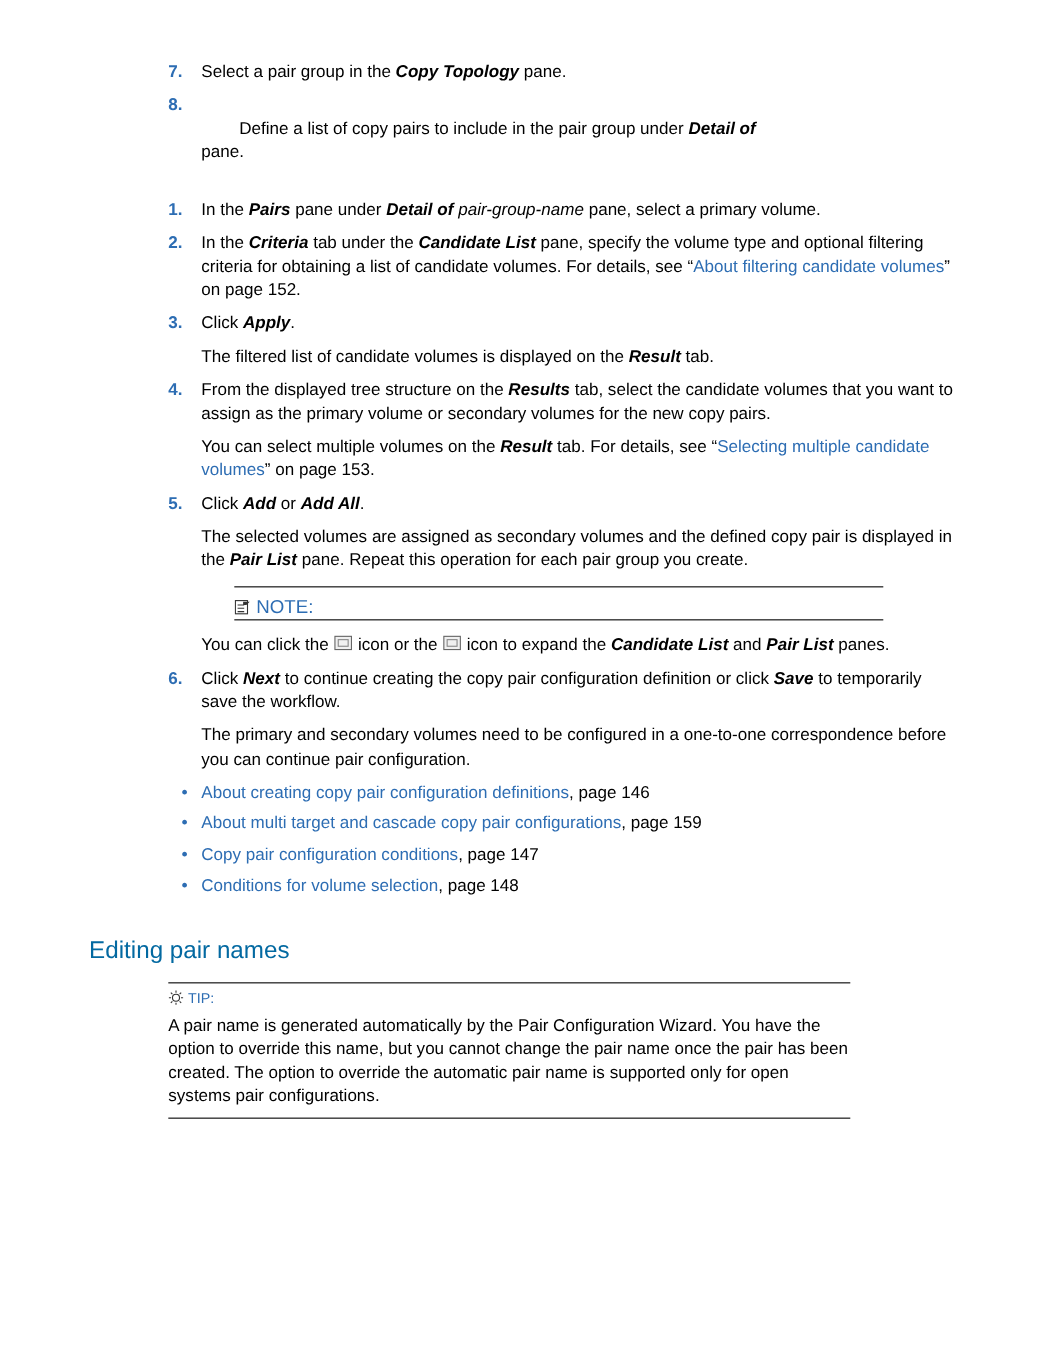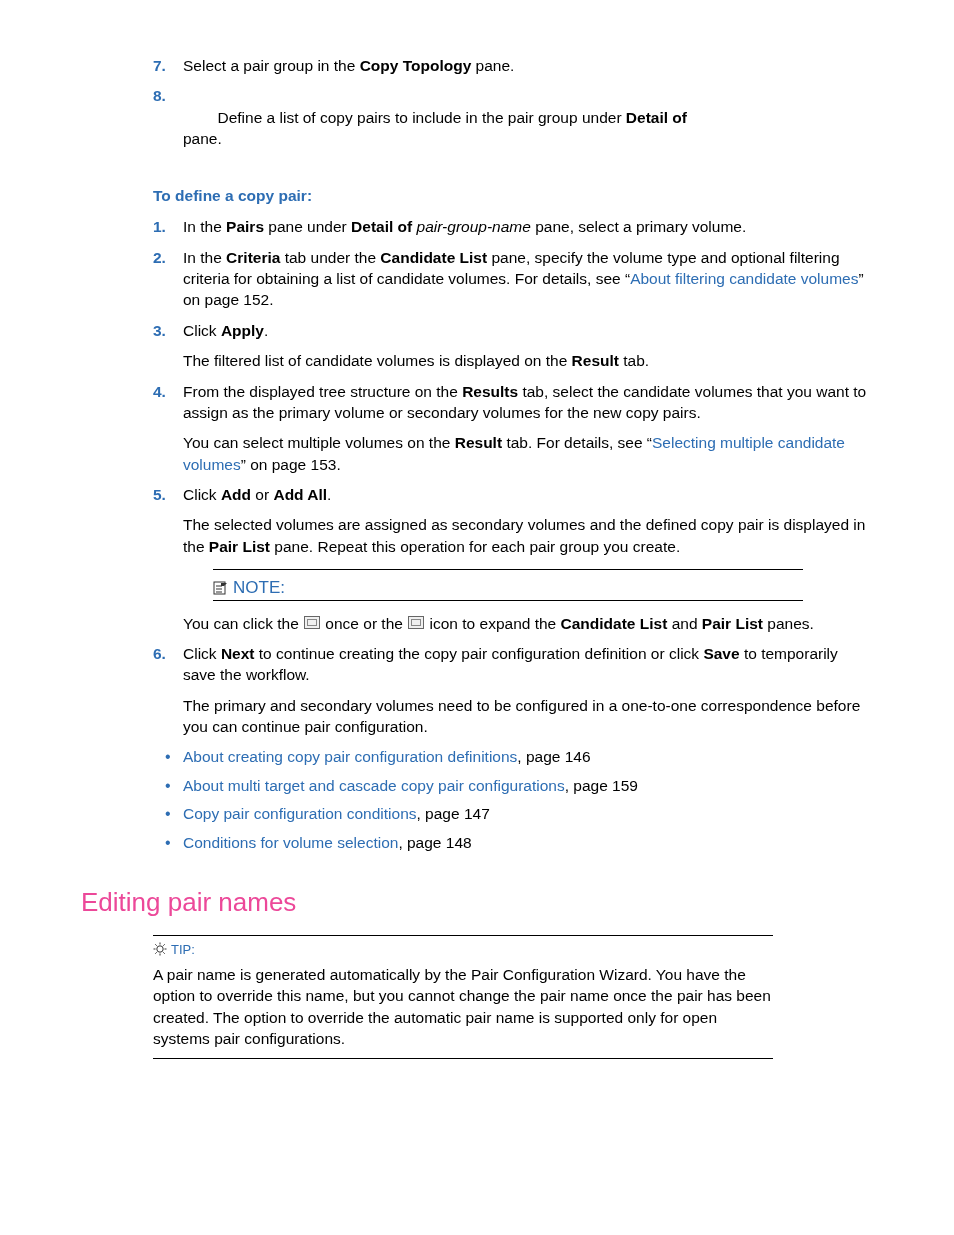--- a/index.html
+++ b/index.html
@@ -36,21 +36,21 @@
     flex-shrink: 0;
   }
   .ol-main > li .txt {
     flex: 1;
   }
   .sub-heading {
     color: #2d6db3;
     font-weight: bold;
     margin: 14px 0 10px 0;
   }
-  b { font-weight: bold; }
+  b { font-weight: bold; font-style: italic; }
   em.i { font-style: italic; }
   .link {
     color: #2d6db3;
     text-decoration: none;
   }
   .para {
     margin-top: 9px;
   }
   .note-box {
     margin: 12px 0 12px 30px;
@@ -92,23 +92,23 @@
     margin-bottom: 7px;
   }
   .ul-related li::before {
     content: "•";
     color: #2d6db3;
     position: absolute;
     left: -18px;
     font-size: 16px;
   }
   h2.sec-title {
-    color: #ec4899;
+    color: #0369a1;
     font-weight: normal;
-    font-size: 26px;
+    font-size: 22px;
     margin: 32px 0 14px -72px;
   }
   .tip-box {
     margin: 8px 0 0 0;
     max-width: 620px;
   }
   .tip-box hr {
     border: none;
     border-top: 1px solid #000;
     margin: 0;
@@ -156,21 +156,20 @@
       </span>
     </li>
     <li>
       <span class="num">8.</span>
       <span class="txt" style="white-space:pre-wrap;">
         <span>Define a list of copy pairs to include in the pair group under </span><b>Detail of</b><span>                                              </span><span>pane.</span>
       </span>
     </li>
   </ol>
 
-  <div class="sub-heading">To define a copy pair:</div>
 
   <ol class="ol-main">
     <li>
       <span class="num">1.</span>
       <span class="txt">
         <span>In the </span><b>Pairs</b><span> pane under </span><b>Detail of</b><span> </span><em class="i">pair-group-name</em><span> pane, select a primary volume.</span>
       </span>
     </li>
     <li>
       <span class="num">2.</span>
@@ -209,21 +208,21 @@
                   <line x1="3" y1="5" x2="9" y2="5" stroke="#333"></line>
                   <line x1="3" y1="8" x2="9" y2="8" stroke="#333"></line>
                   <line x1="3" y1="11" x2="9" y2="11" stroke="#333"></line>
                 </svg>
             </span><span>NOTE:</span>
           </div>
           <hr>
         </div>
 
         <div class="para">
-          <span>You can click the </span><span class="inline-icon"></span><span> once or the </span><span class="inline-icon"></span><span> icon to expand the </span><b>Candidate List</b><span> and </span><b>Pair List</b><span> panes.</span>
+          <span>You can click the </span><span class="inline-icon"></span><span> icon or the </span><span class="inline-icon"></span><span> icon to expand the </span><b>Candidate List</b><span> and </span><b>Pair List</b><span> panes.</span>
         </div>
       </span>
     </li>
     <li>
       <span class="num">6.</span>
       <span class="txt">
         <span>Click </span><b>Next</b><span> to continue creating the copy pair configuration definition or click </span><b>Save</b><span> to temporarily save the workflow.</span>
         <div class="para">The primary and secondary volumes need to be configured in a one-to-one correspondence before you can continue pair configuration.</div>
       </span>
     </li>

